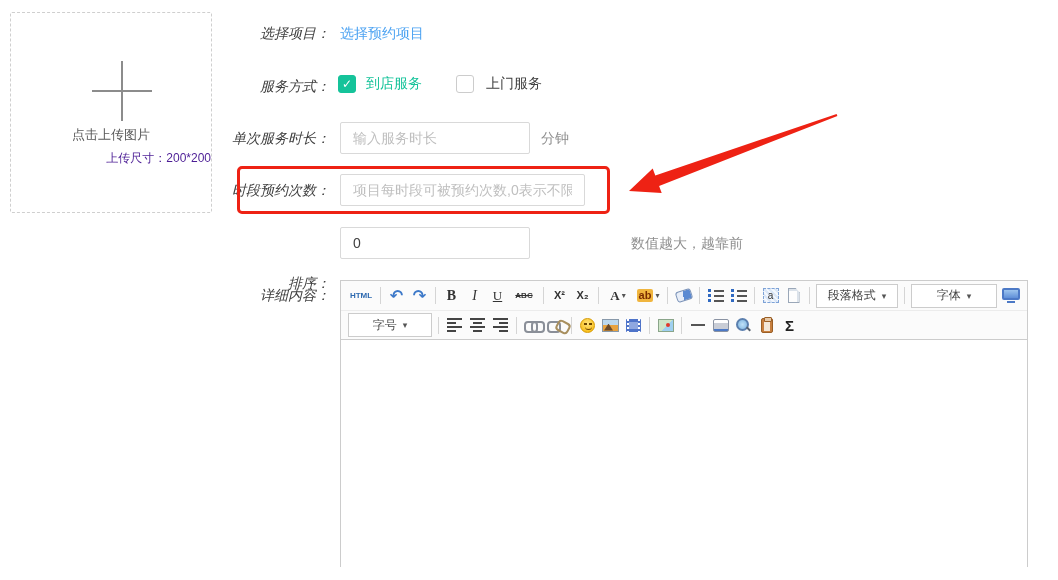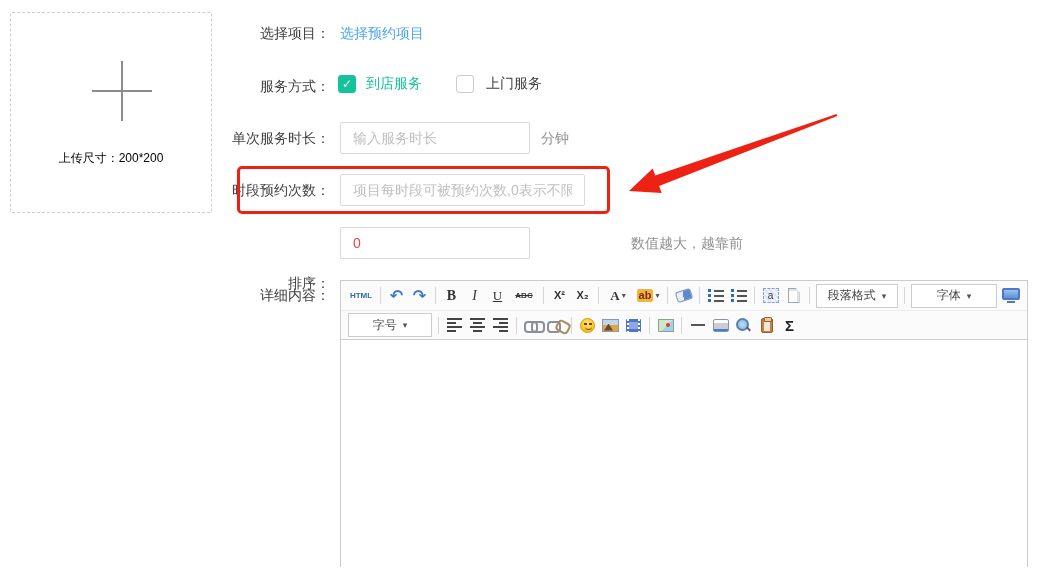--- a/index.html
+++ b/index.html
@@ -10,33 +10,33 @@
   html,body{width:1058px;height:580px;background:#fff;overflow:hidden;position:relative;}
   .abs{position:absolute;}
 
   
   .upload-box{left:10px;top:12px;width:202px;height:201px;border:1px dashed #cfcfcf;border-radius:2px;background:#fff;cursor:pointer;}
   .plus{left:81px;top:48px;width:60px;height:60px;}
   .plus::before,.plus::after{content:"";position:absolute;background:#8c8c8c;}
   .plus::before{left:0;top:29px;width:60px;height:2px;}
   .plus::after{left:29px;top:0;width:2px;height:60px;}
   .upload-title{left:0;top:113px;width:100%;text-align:center;font-size:13px;color:#595959;}
-  .upload-hint{left:0;top:137px;width:100%;text-align:center;font-size:12px;color:#000000;}
-
-  
-  .form-label{width:330px;left:0;text-align:right;font-size:14px;color:var(--label);}
+  .upload-hint{left:0;top:137px;width:100%;text-align:right;font-size:12px;color:#4c1d95;}
+
+  
+  .form-label{width:330px;left:0;text-align:right;font-size:14px;color:var(--label);font-style:italic;}
   .link{left:340px;font-size:14px;color:var(--blue);text-decoration:none;cursor:pointer;}
   .cb-group{left:338px;display:flex;align-items:center;gap:10px;}
   .cb{width:18px;height:18px;border-radius:3px;border:1px solid #ccc;background:#fff;display:inline-flex;align-items:center;justify-content:center;cursor:pointer;}
   .cb.checked{background:var(--green);border-color:var(--green);color:#fff;font-size:12px;}
   .cb-label{font-size:14px;cursor:pointer;}
   .cb-label.on{color:var(--green);}
   .cb-label.off{color:var(--label);margin-left:2px;}
   .cb-gap{width:14px;}
-  .txt-input{left:340px;height:32px;border:1px solid var(--border);border-radius:2px;padding:0 12px;font-size:14px;color:#ef4444;outline:none;background:#fff;}
+  .txt-input{left:340px;height:32px;border:1px solid var(--border);border-radius:2px;padding:0 12px;font-size:14px;color:#404040;outline:none;background:#fff;}
   .txt-input::placeholder{color:var(--ph);}
   .suffix{font-size:14px;color:var(--hint);}
 
   
   .red-rect{left:237px;top:166px;width:373px;height:48px;border:3px solid var(--red);border-radius:5px;pointer-events:none;}
   .red-arrow{left:615px;top:105px;width:230px;height:95px;color:var(--red);pointer-events:none;}
 
   
   .editor{left:340px;top:280px;width:688px;height:287px;border:1px solid #ccc;border-bottom:none;background:#fff;}
   .toolbar{background:#fbfbfb;border-bottom:1px solid #ccc;}
@@ -98,20 +98,21 @@
   .ic-paste{width:12px;height:15px;background:#c77f3f;border:1px solid #9a5f26;border-radius:2px;position:relative;}
   .ic-paste::before{content:"";position:absolute;left:2px;top:-2px;width:6px;height:3px;background:#e6c9a8;border:1px solid #9a5f26;border-radius:1px;}
   .ic-paste::after{content:"";position:absolute;left:2px;top:3px;width:6px;height:9px;background:#f3e7d8;}
   .ic-formula{font-size:15px;font-weight:bold;color:#222;}
 </style>
 </head>
 <body>
 
 <div class="abs upload-box">
   <div class="abs plus"></div>
+  <div class="abs upload-title">点击上传图片</div>
   <div class="abs upload-hint">上传尺寸：200*200</div>
 </div>
 
 <div class="abs form-label" style="top:25px;">选择项目：</div>
 <a class="abs link" style="top:25px;font-family:Liberation Serif, serif;">选择预约项目</a>
 
 <div class="abs form-label" style="top:78px;">服务方式：</div>
 <div class="abs cb-group" style="top:75px;">
   <span class="cb checked">
       <span>✓</span>

